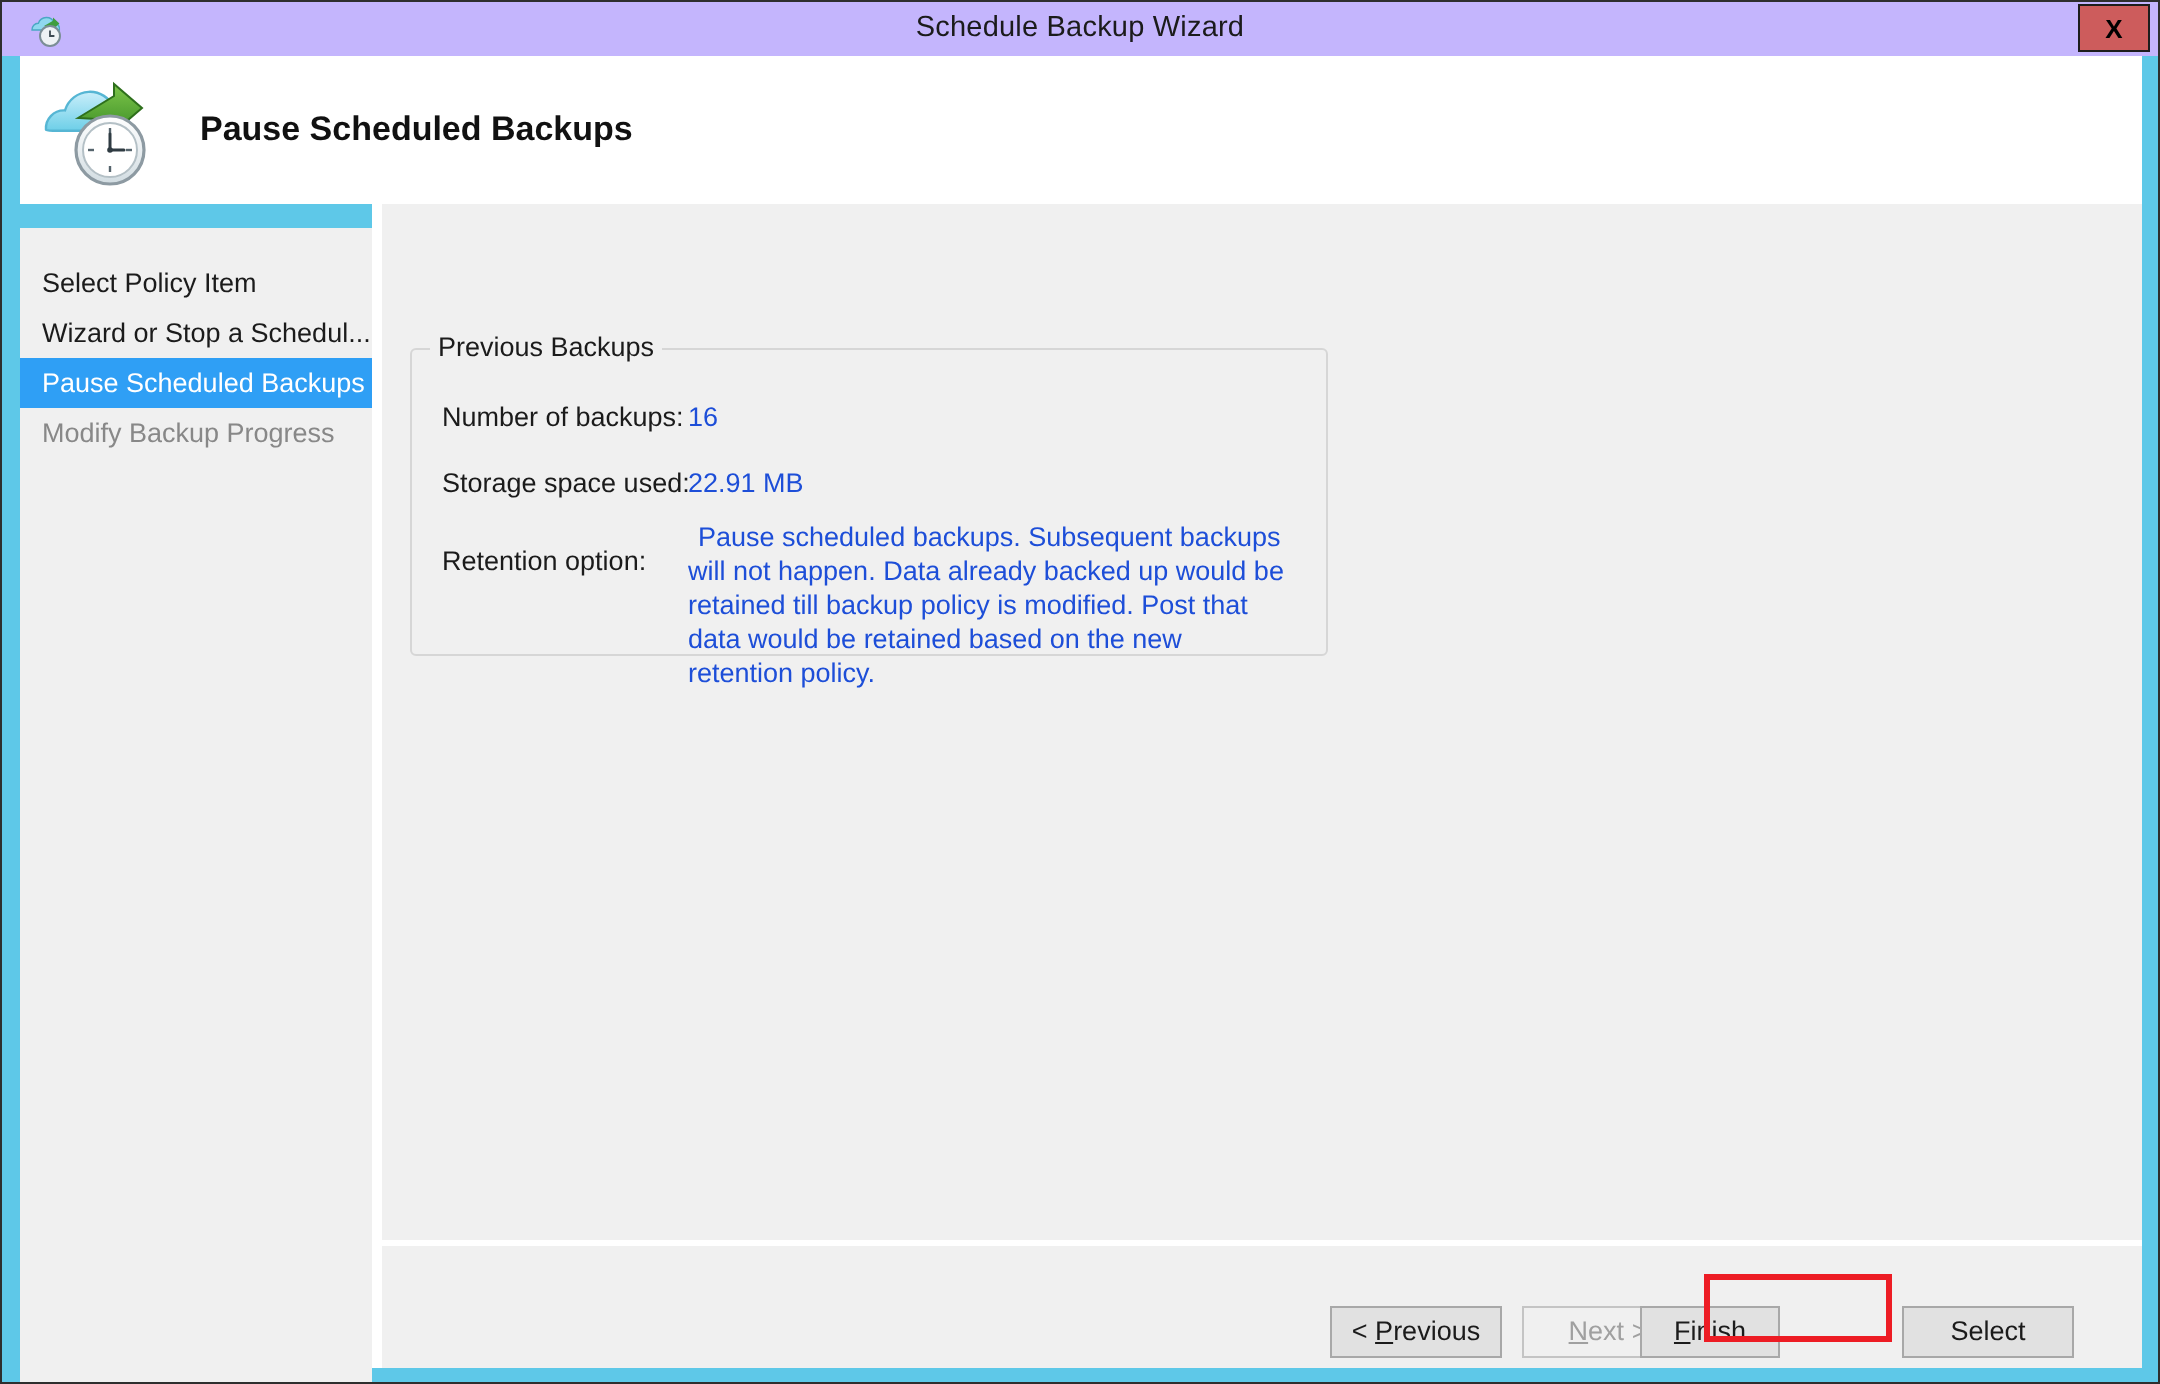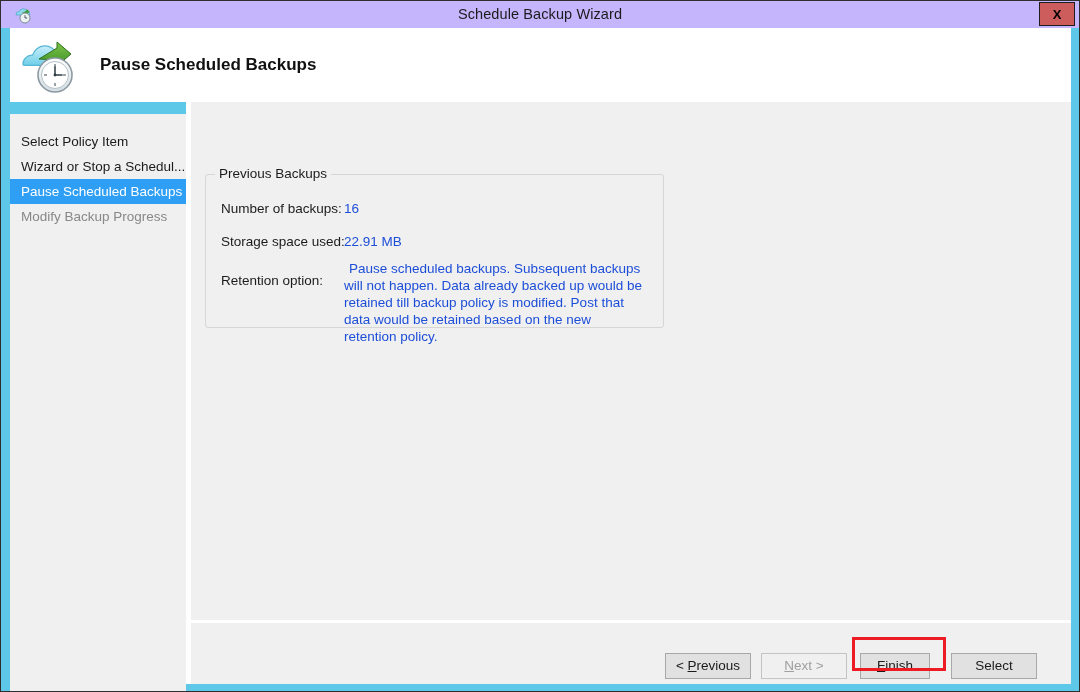--- a/index.html
+++ b/index.html
@@ -224,21 +224,21 @@
   .btn.disabled {
     color: #a0a0a0;
     border-color: #c4c4c4;
     background: #f0f0f0;
     cursor: default;
   }
   .btn u { text-decoration: underline; }
 
   .btn-previous { left: 474px; width: 86px; }
   .btn-next     { left: 570px; width: 86px; }
-  .btn-finish   { left: 669px; width: 70px; }
+  .btn-finish   { left: 629px; width: 70px; }
   .btn-cancel   { left: 760px; width: 86px; }
 
   .finish-highlight {
     position: absolute;
     left: 661px;
     top: 14px;
     width: 94px;
     height: 34px;
     border: 3px solid #ed1c24;
     box-sizing: border-box;

